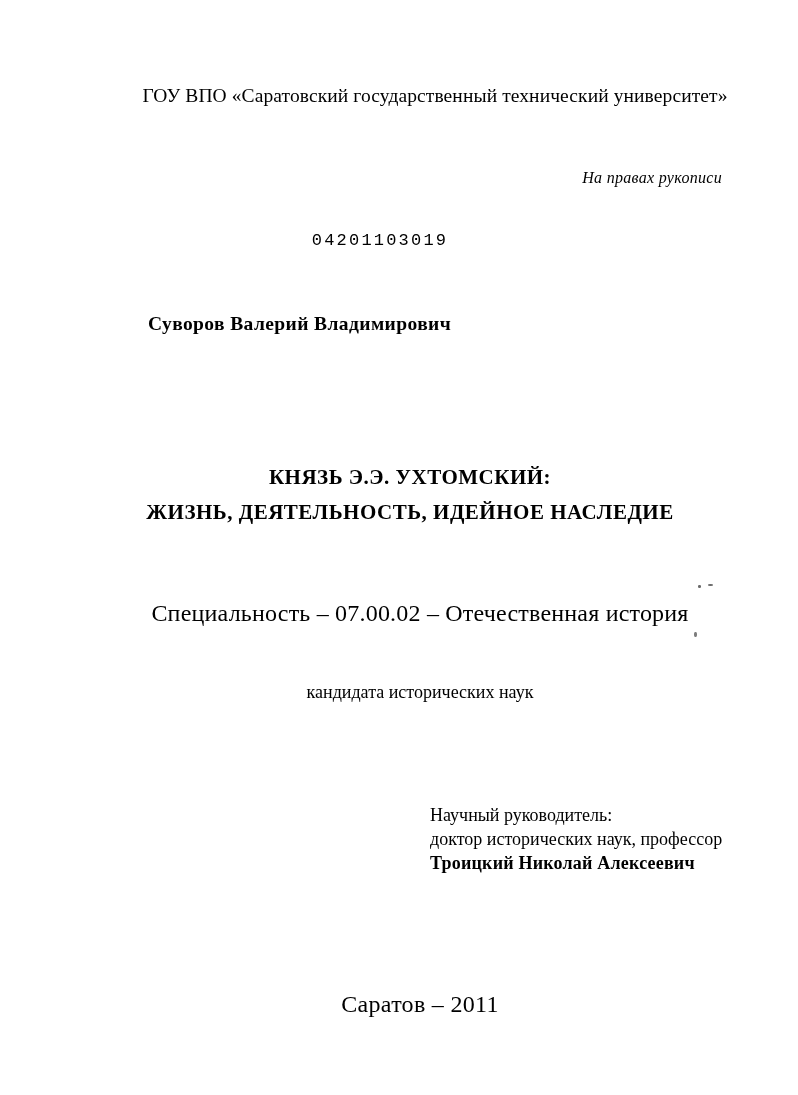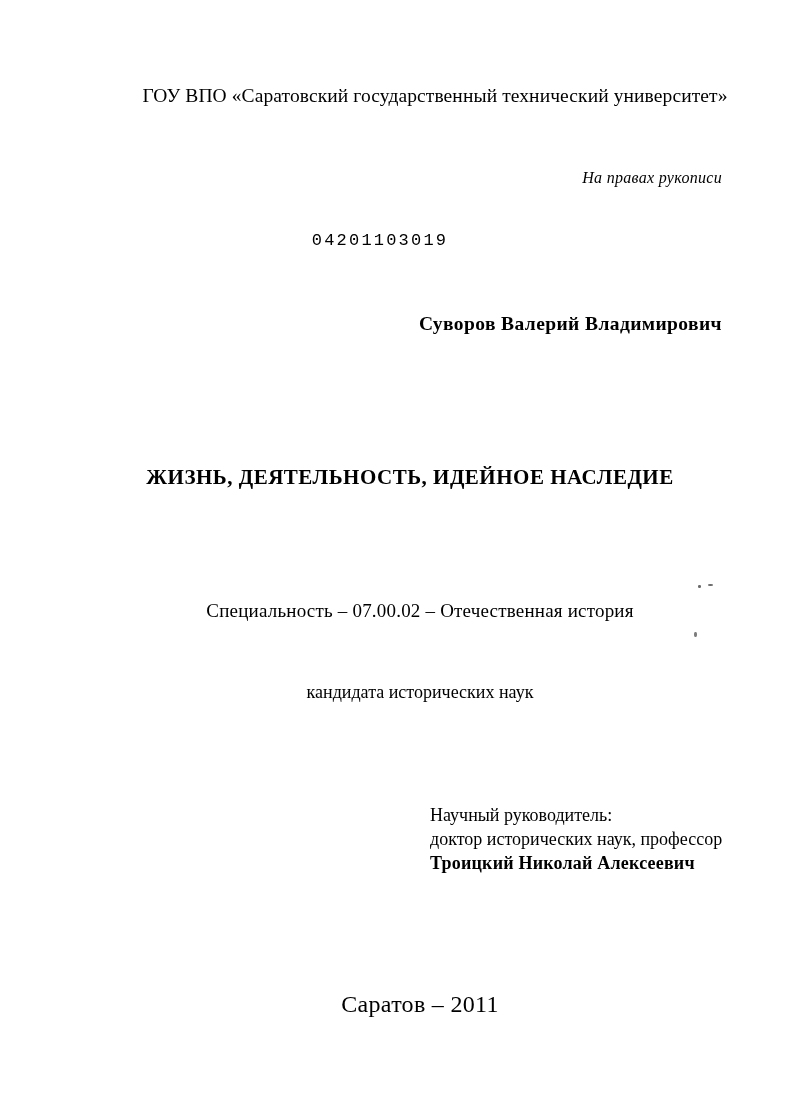--- a/index.html
+++ b/index.html
@@ -60,21 +60,21 @@
     font-family: "Liberation Mono", "DejaVu Sans Mono", monospace;
     font-size: 17px;
     letter-spacing: 2.2px;
   }
 
   
   .author {
     left: 148px;
     top: 301px;
     width: 574px;
-    text-align: right;
+    text-align: left;
     font-size: 19.5px;
     font-weight: bold;
     letter-spacing: 0.4px;
   }
 
   
   .title-block {
     left: 100px;
     top: 455px;
     width: 620px;
@@ -90,21 +90,21 @@
   .title-block .title-line + .title-line {
     margin-top: 14px;
   }
 
   
   .specialty {
     left: 110px;
     top: 588px;
     width: 620px;
     text-align: center;
-    font-size: 19px;
+    font-size: 24px;
     letter-spacing: 0.2px;
     font-family: Liberation Serif, serif;
   }
 
   
   .degree {
     left: 140px;
     top: 669px;
     width: 560px;
     text-align: center;
@@ -162,20 +162,21 @@
 
   <div class="blk institution">ГОУ ВПО «Саратовский государственный технический университет»</div>
 
   <div class="blk manuscript-note">На правах рукописи</div>
 
   <div class="blk catalogue-number">04201103019</div>
 
   <div class="blk author">Суворов Валерий Владимирович</div>
 
   <div class="blk title-block">
+    <span class="title-line">КНЯЗЬ Э.Э. УХТОМСКИЙ:</span>
     <span class="title-line">ЖИЗНЬ, ДЕЯТЕЛЬНОСТЬ, ИДЕЙНОЕ НАСЛЕДИЕ</span>
   </div>
 
   <div class="blk specialty">Специальность – 07.00.02 – Отечественная история</div>
 
   <div class="blk degree">
     <span>кандидата исторических наук</span>
   </div>
 
   <div class="blk supervisor">

